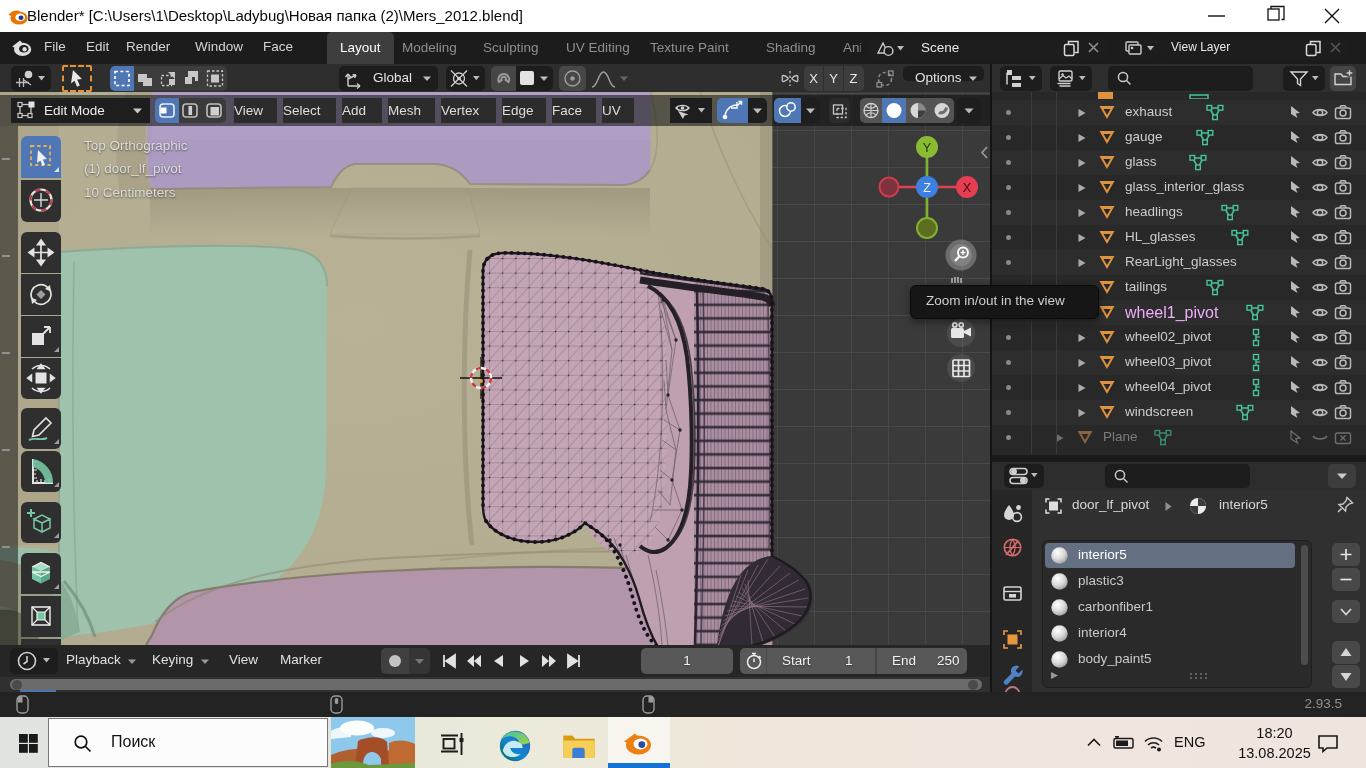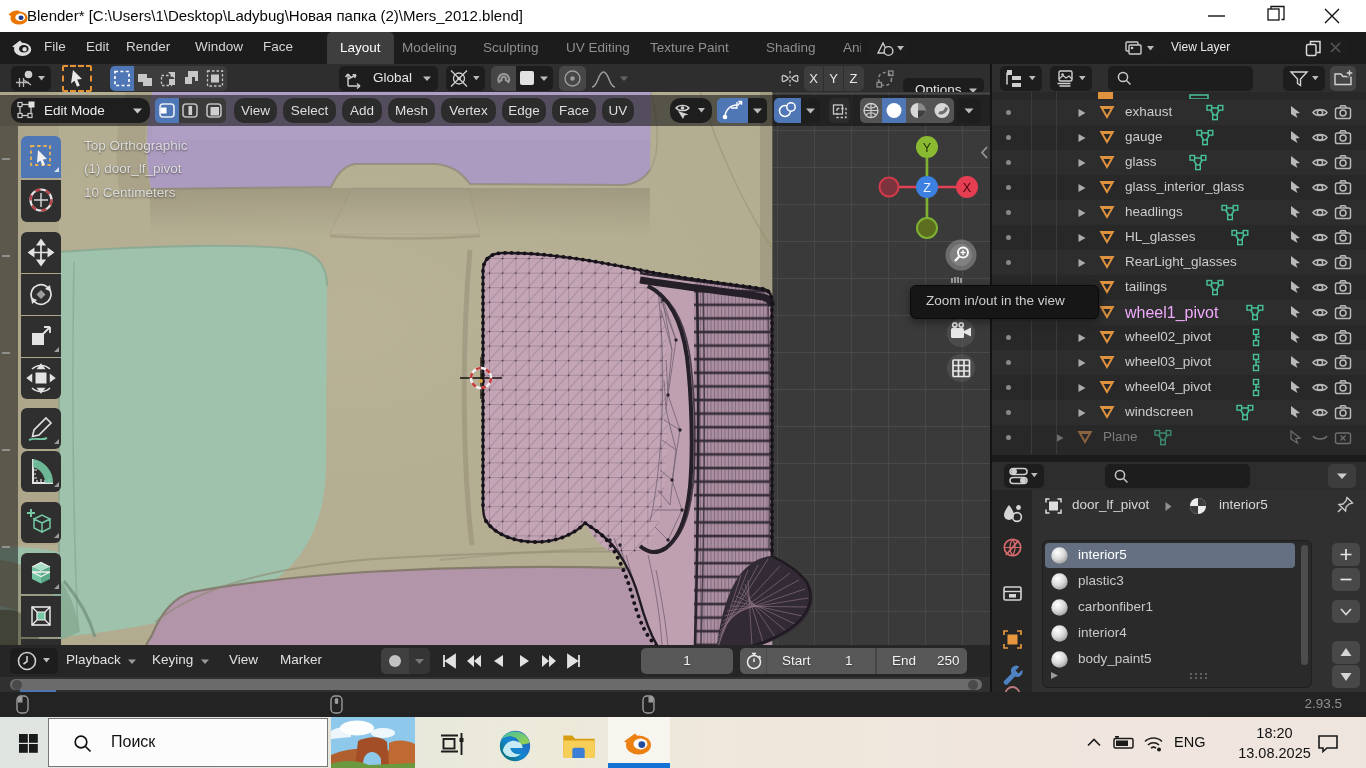--- a/index.html
+++ b/index.html
@@ -14,21 +14,21 @@
   .menuitem { position:absolute; top:7px; color:#d4d4d4; }
   .wstab { position:absolute; top:0; height:32px; line-height:32px; padding:0 13px; color:#8f8f8f; font-size:13.5px; }
   .wstab.active { background:#3e3e3e; color:#fdfdfd; border-radius:5px 5px 0 0; }
   
   #toolset { left:0; top:64px; width:990px; height:28px; background:#2e2e2e; }
   #toolset2 { left:992px; top:64px; width:374px; height:28px; background:#2e2e2e; }
   .dk { background:#1d1d1d; border-radius:5px; position:absolute; }
   
   #vp { left:0; top:92px; width:990px; height:553px; }
   #vphead { left:0; top:95px; width:990px; height:31px; background:rgba(16,15,17,0.57); }
-  .hbtn { position:absolute; top:3px; height:25px; background:#2c2c2c; border-radius:10px; color:#dedede; font-size:13.5px; text-align:center; line-height:25px; }
+  .hbtn { position:absolute; top:3px; height:25px; background:#2c2c2c; border-radius:0; color:#dedede; font-size:13.5px; text-align:left; line-height:25px; }
   .vptext { position:absolute; color:#dcdcdc; font-size:13.5px; text-shadow:0 1px 2px rgba(0,0,0,0.5); }
   
   #rpanel { left:992px; top:64px; width:374px; height:628px; }
   
   #timeline { left:0; top:645px; width:990px; height:47px; background:#262626; }
   #statusbar { left:0; top:692px; width:1366px; height:25px; background:#232323; color:#999; }
   #taskbar { left:0; top:717px; width:1366px; height:51px; background:linear-gradient(90deg,#dfe4e1 0px,#e4e6dc 340px,#eceada 520px,#efe7db 760px,#f0e6de 1000px,#efe5df 1366px); }
   .tseg { position:absolute; color:#e0e0e0; font-size:13.5px; }
 </style>
 </head>
@@ -71,20 +71,30 @@
   <div class="wstab" style="left:753px">Shading</div>
   <div class="wstab" style="left:830px; width:31px; overflow:hidden">Animation</div>
 
   <div class="dk" style="left:868px;top:4px;width:40px;height:24px">
     <svg width="40" height="24" viewBox="0 0 40 24">
       <path d="M10,17 L15,7 L20,17 Z" fill="none" stroke="#ccc" stroke-width="1.4"></path>
       <circle cx="20.5" cy="15" r="4.4" fill="#1d1d1d" stroke="#ccc" stroke-width="1.4"></circle>
       <path d="M29,10 l3.5,4.5 l3.5,-4.5 z" fill="#bbb"></path>
     </svg>
   </div>
+  <div class="dk" style="left:910px;top:4px;width:196px;height:24px;border-radius:4px;background:#1d1d1d">
+    <span style="position:absolute;left:11px;top:4px;font-size:13.5px;color:#e8e8e8">Scene</span>
+    <svg style="position:absolute;right:26px;top:3.5px" width="17" height="17" viewBox="0 0 17 17">
+      <rect x="1.5" y="4.5" width="9.5" height="11" rx="1.5" fill="none" stroke="#d9d9d9" stroke-width="1.5"></rect>
+      <path d="M5.5,4.5 v-3 h9.5 v11 h-3" fill="none" stroke="#d9d9d9" stroke-width="1.5"></path>
+    </svg>
+    <svg style="position:absolute;right:5px;top:4px" width="15" height="15" viewBox="0 0 15 15">
+      <path d="M3,3 l9,9 M12,3 l-9,9" stroke="#8f8f8f" stroke-width="1.6"></path>
+    </svg>
+  </div>
 
   <div class="dk" style="left:1118px;top:4px;width:40px;height:24px">
     <svg width="40" height="24" viewBox="0 0 40 24">
       <rect x="8" y="6" width="12" height="9" rx="1" fill="none" stroke="#ccc" stroke-width="1.4"></rect>
       <rect x="11" y="9" width="12" height="9" rx="1" fill="#1d1d1d" stroke="#ccc" stroke-width="1.4"></rect>
       <circle cx="14" cy="12" r="1.3" fill="#ccc"></circle>
       <path d="M29,10 l3.5,4.5 l3.5,-4.5 z" fill="#bbb"></path>
     </svg>
   </div>
   <div class="dk" style="left:1160px;top:4px;width:188px;height:24px;background:#1d1d1d">
@@ -207,21 +217,21 @@
   <div class="abs" style="left:804px;top:2px;width:60px;height:25px;background:#3d3d3d;border-radius:5px;display:flex">
     <div style="width:20px;text-align:center;line-height:25px;color:#e8e8e8;font-size:13px;border-right:1px solid #2e2e2e">X</div>
     <div style="width:20px;text-align:center;line-height:25px;color:#e8e8e8;font-size:13px;border-right:1px solid #2e2e2e">Y</div>
     <div style="width:19px;text-align:center;line-height:25px;color:#e8e8e8;font-size:13px">Z</div>
   </div>
   <svg class="abs" style="left:875px;top:5px" width="20" height="20" viewBox="0 0 20 20">
     <circle cx="10" cy="10" r="6.5" fill="none" stroke="#8f8f8f" stroke-width="1.5" stroke-dasharray="3 2.5"></circle>
     <rect x="13.5" y="2" width="4.5" height="4.5" fill="none" stroke="#8f8f8f" stroke-width="1.3"></rect>
     <rect x="2" y="13.5" width="4.5" height="4.5" fill="none" stroke="#8f8f8f" stroke-width="1.3"></rect>
   </svg>
-  <div class="dk" style="left:903px;top:14px;width:81px;height:15px">
+  <div class="dk" style="left:903px;top:2px;width:81px;height:15px">
     <span style="position:absolute;left:12px;top:4px;color:#e4e4e4;font-size:13.5px">Options</span>
     <svg style="position:absolute;right:6px;top:9px" width="10" height="8" viewBox="0 0 10 8">
         <path d="M1,1.5 l4,4.5 l4,-4.5 z" fill="#bbb"></path>
       </svg>
   </div>
 </div>
 
 <div class="abs" id="toolset2">
   <div class="dk" style="left:8px;top:2px;width:42px;height:25px">
     <svg width="42" height="25" viewBox="0 0 42 25">

